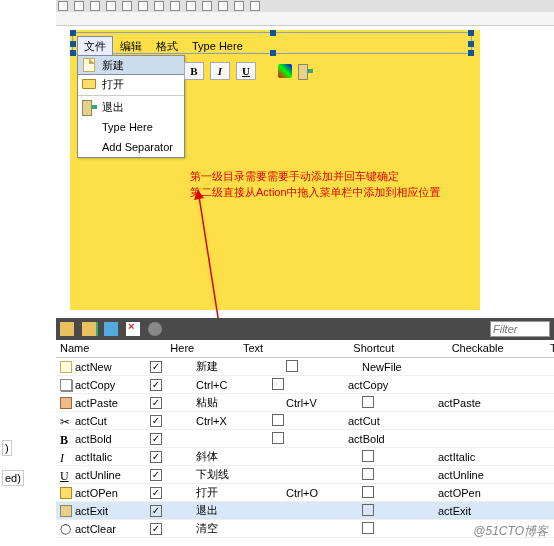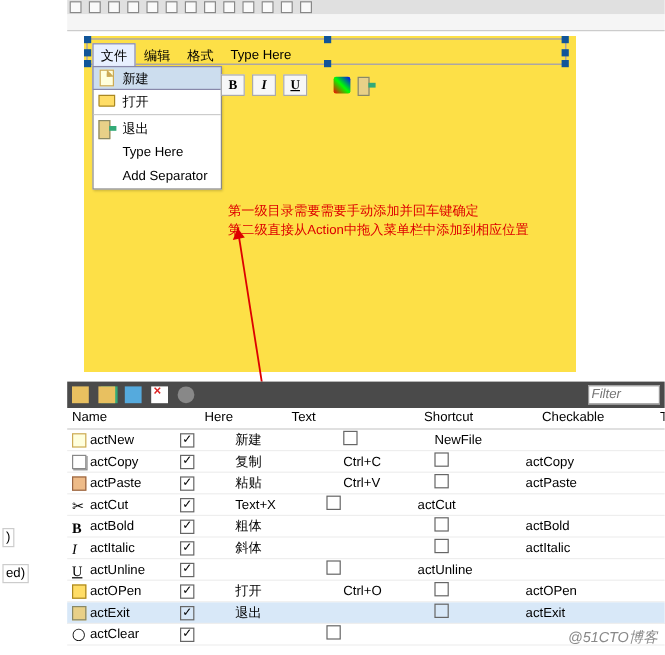--- a/index.html
+++ b/index.html
@@ -194,21 +194,20 @@
         <div class="c-t">新建</div>
         <div class="c-c"><span class="cb"></span></div>
         <div class="c-tt">NewFile</div>
       </div>
       <div class="trow">
         <div class="c-n rn">
           <span class="ric r-copy"></span>
           <span>actCopy</span>
         </div>
         <div class="c-u"><span class="cb">✓</span></div>
-        <div class="c-t">复制</div>
         <div class="c-s">Ctrl+C</div>
         <div class="c-c"><span class="cb"></span></div>
         <div class="c-tt">actCopy</div>
       </div>
       <div class="trow">
         <div class="c-n rn">
           <span class="ric r-paste"></span>
           <span>actPaste</span>
         </div>
         <div class="c-u"><span class="cb">✓</span></div>
@@ -216,31 +215,30 @@
         <div class="c-s">Ctrl+V</div>
         <div class="c-c"><span class="cb"></span></div>
         <div class="c-tt">actPaste</div>
       </div>
       <div class="trow">
         <div class="c-n rn">
           <span class="ric r-cut">✂</span>
           <span>actCut</span>
         </div>
         <div class="c-u"><span class="cb">✓</span></div>
-        <div class="c-s">Text+X</div>
+        <div class="c-s">Ctrl+X</div>
         <div class="c-c"><span class="cb"></span></div>
         <div class="c-tt">actCut</div>
       </div>
       <div class="trow">
         <div class="c-n rn">
           <span class="ric r-b">B</span>
           <span>actBold</span>
         </div>
         <div class="c-u"><span class="cb">✓</span></div>
-        <div class="c-t">粗体</div>
         <div class="c-s"></div>
         <div class="c-c"><span class="cb"></span></div>
         <div class="c-tt">actBold</div>
       </div>
       <div class="trow">
         <div class="c-n rn">
           <span class="ric r-i">I</span>
           <span>actItalic</span>
         </div>
         <div class="c-u"><span class="cb">✓</span></div>
@@ -248,20 +246,21 @@
         <div class="c-s"></div>
         <div class="c-c"><span class="cb"></span></div>
         <div class="c-tt">actItalic</div>
       </div>
       <div class="trow">
         <div class="c-n rn">
           <span class="ric r-u">U</span>
           <span>actUnline</span>
         </div>
         <div class="c-u"><span class="cb">✓</span></div>
+        <div class="c-t">下划线</div>
         <div class="c-s"></div>
         <div class="c-c"><span class="cb"></span></div>
         <div class="c-tt">actUnline</div>
       </div>
       <div class="trow">
         <div class="c-n rn">
           <span class="ric r-open"></span>
           <span>actOPen</span>
         </div>
         <div class="c-u"><span class="cb">✓</span></div>
@@ -280,20 +279,21 @@
         <div class="c-s"></div>
         <div class="c-c"><span class="cb"></span></div>
         <div class="c-tt">actExit</div>
       </div>
       <div class="trow">
         <div class="c-n rn">
           <span class="ric r-clear">◯</span>
           <span>actClear</span>
         </div>
         <div class="c-u"><span class="cb">✓</span></div>
+        <div class="c-t">清空</div>
         <div class="c-s"></div>
         <div class="c-c"><span class="cb"></span></div>
         <div class="c-tt"></div>
       </div>
     </div>
 </div>
 
 <div class="wm">@51CTO博客</div>
 
 </body></html>

